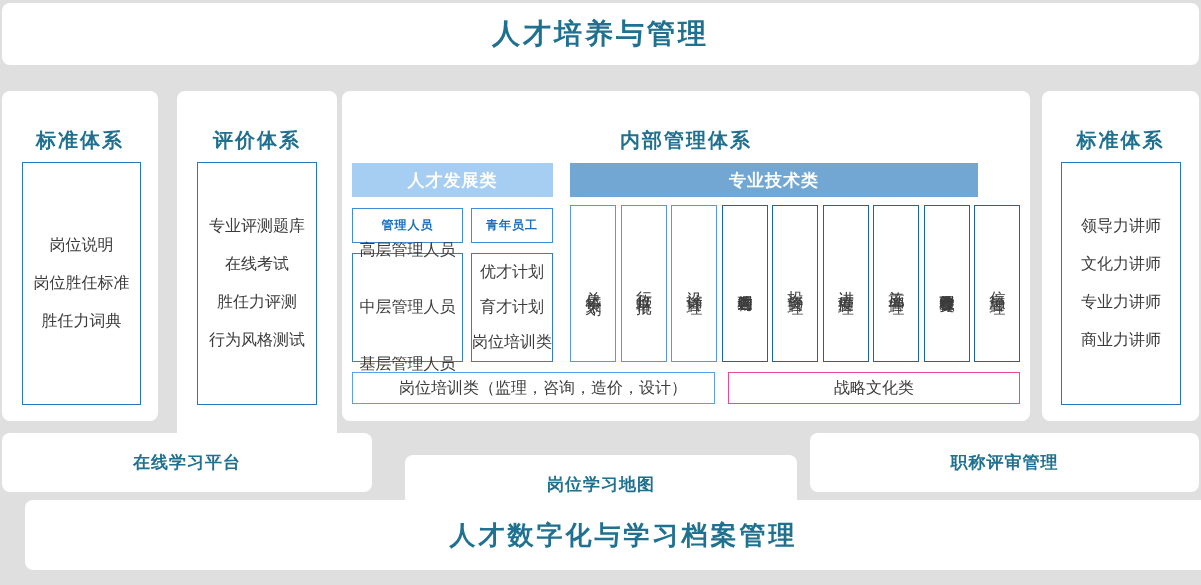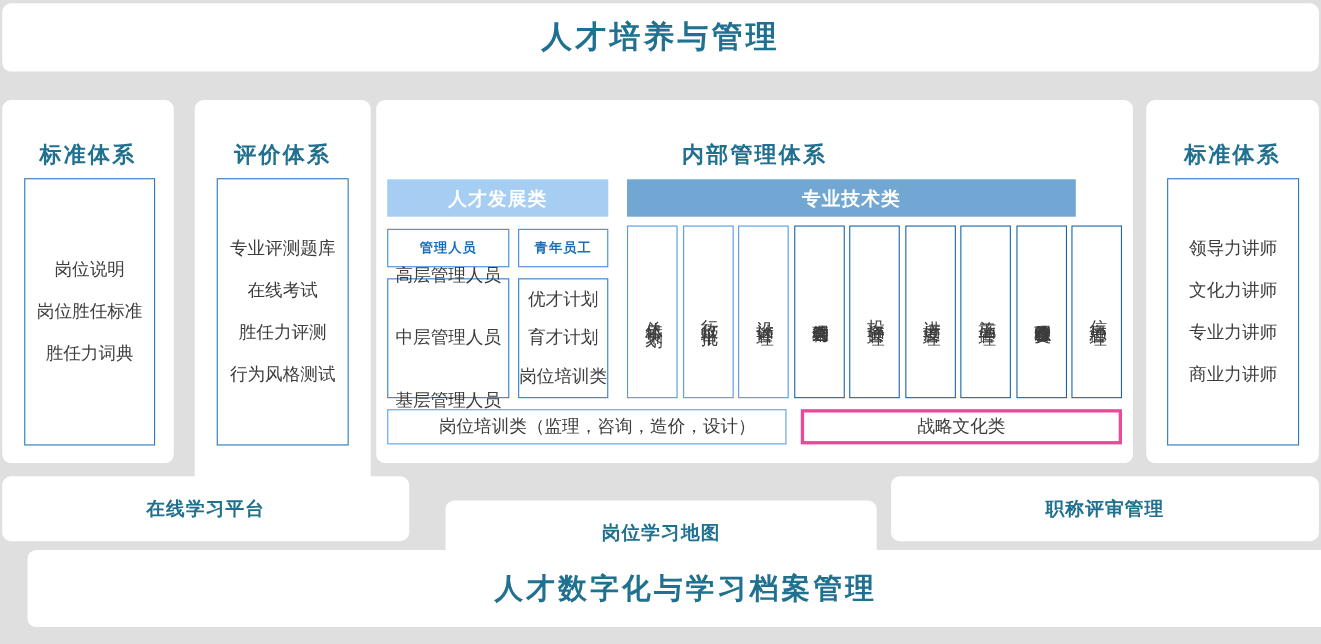--- a/index.html
+++ b/index.html
@@ -73,21 +73,21 @@
   }
   .vcol.light { border-color:#5598e3; }
   .vcol.tight { letter-spacing:0; font-size:15px; }
 
   .foot-box {
     position:absolute; top:281px; height:32px;
     display:flex; align-items:center; justify-content:center;
     font-size:16px; color:#3c3c3c;
   }
   .foot-box-1 { left:10px;  width:363px; border:1px solid #5aa0e8;padding-left:19px; }
-  .foot-box-2 { left:386px; width:292px; border:3px solid #ec4899; }
+  .foot-box-2 { left:386px; width:292px; border:1px solid #ec4899; }
 
   
   .brow { top:433px; height:59px; display:flex; align-items:center; justify-content:center;
           font-size:17px; font-weight:bold; color:#20708f; letter-spacing:1px; }
   .brow-1 { left:2px;   width:370px; }
   .brow-2 { left:405px; width:392px;margin-top:22px; }
   .brow-3 { left:810px; width:389px; }
 </style>
 </head>
 <body>

